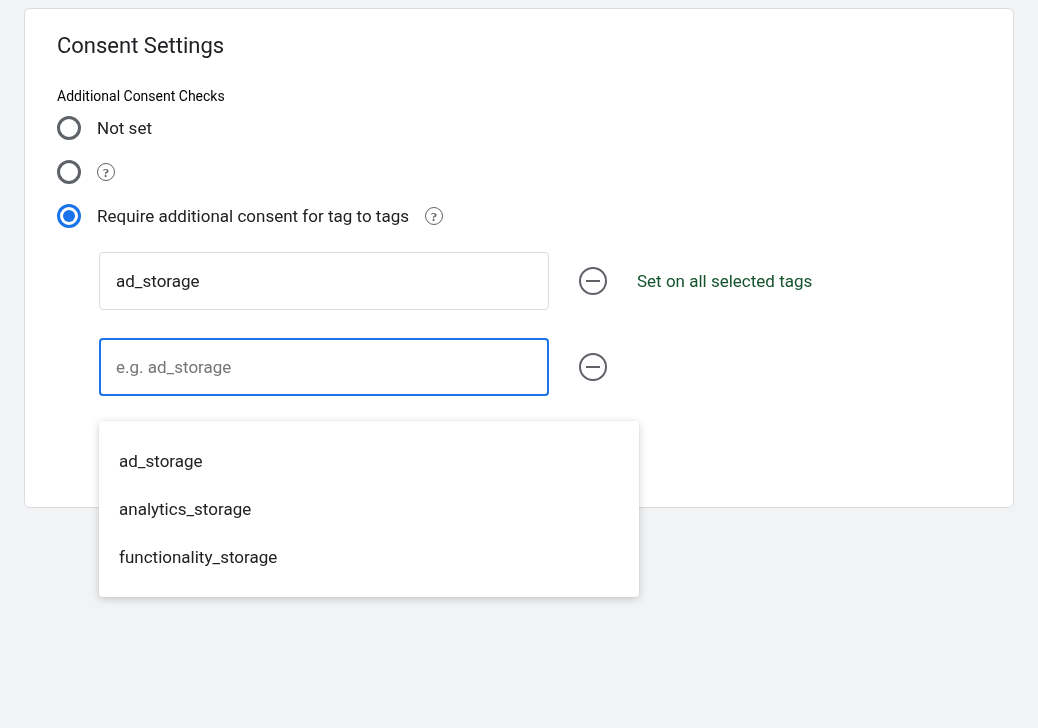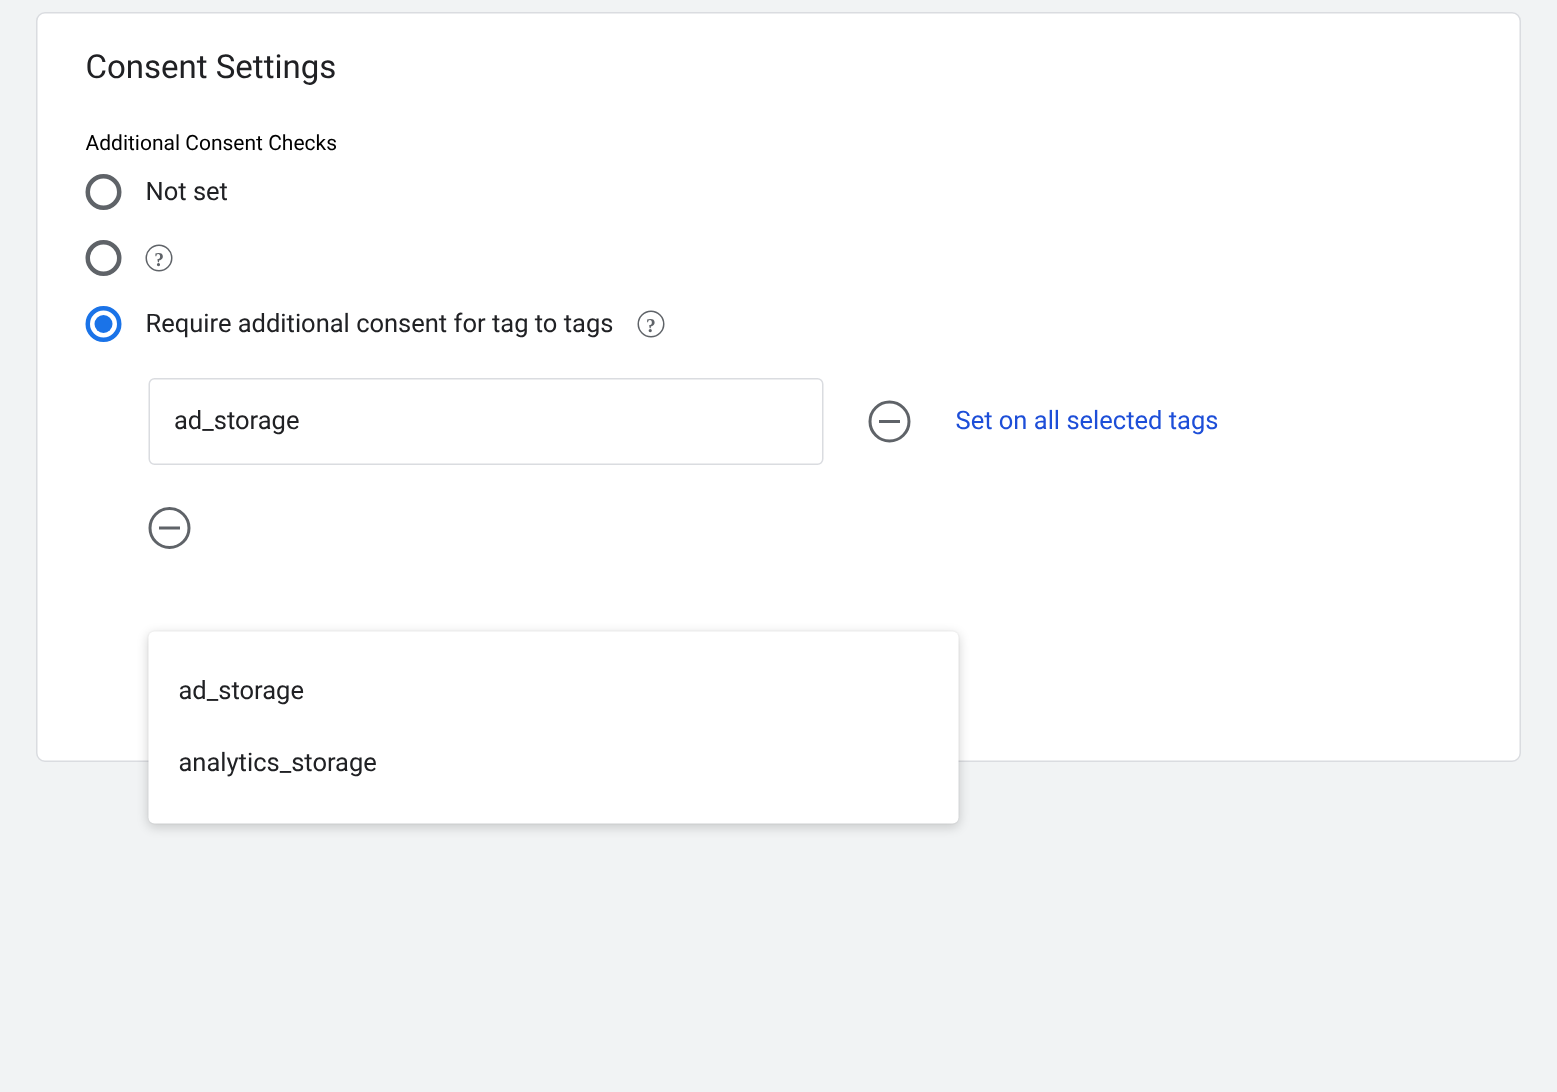--- a/index.html
+++ b/index.html
@@ -128,21 +128,21 @@
     }
     .remove-btn::before {
       content: "";
       display: block;
       width: 14px;
       height: 2px;
       background: #5f6368;
     }
     .row-note {
       font-size: 17px;
-      color: #1d4ed8;
+      color: #14532d;
     }
     .dropdown {
       position: absolute;
       left: 74px;
       top: 412px;
       width: 540px;
       background: #fff;
       border-radius: 4px;
       box-shadow: 0 2px 8px rgba(0,0,0,0.18), 0 0 0 1px rgba(0,0,0,0.02);
       padding: 16px 0;
@@ -188,25 +188,27 @@
 
     <div class="consent-row">
       <input class="consent-input" type="text" value="ad_storage" style="">
       <button class="remove-btn" type="button" aria-label="remove">
         <span></span>
       </button>
       <span class="row-note">Set on all selected tags</span>
     </div>
 
     <div class="consent-row">
+      <input class="consent-input focused" type="text" placeholder="e.g. ad_storage" style="">
       <button class="remove-btn" type="button" aria-label="remove">
         <span></span>
       </button>
     </div>
 
   </div>
 
   <div class="dropdown">
     <div class="dropdown-item">ad_storage</div>
     <div class="dropdown-item">analytics_storage</div>
+    <div class="dropdown-item">functionality_storage</div>
   </div>
 
 </div>
 
 </body></html>

